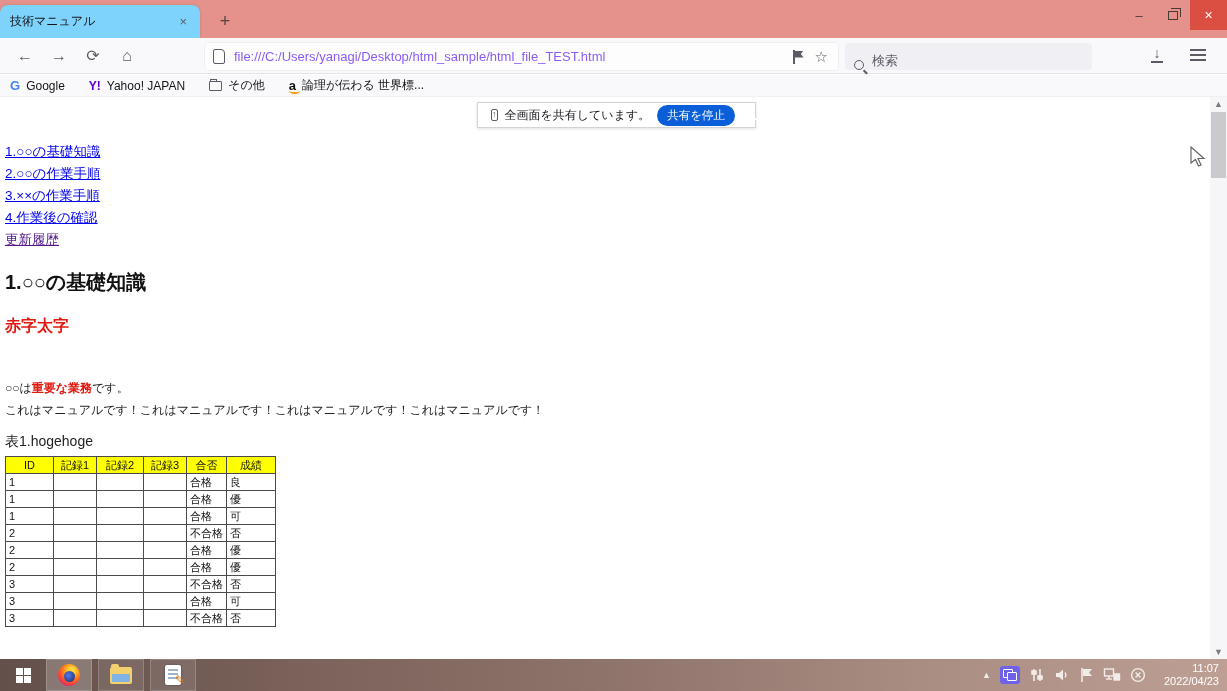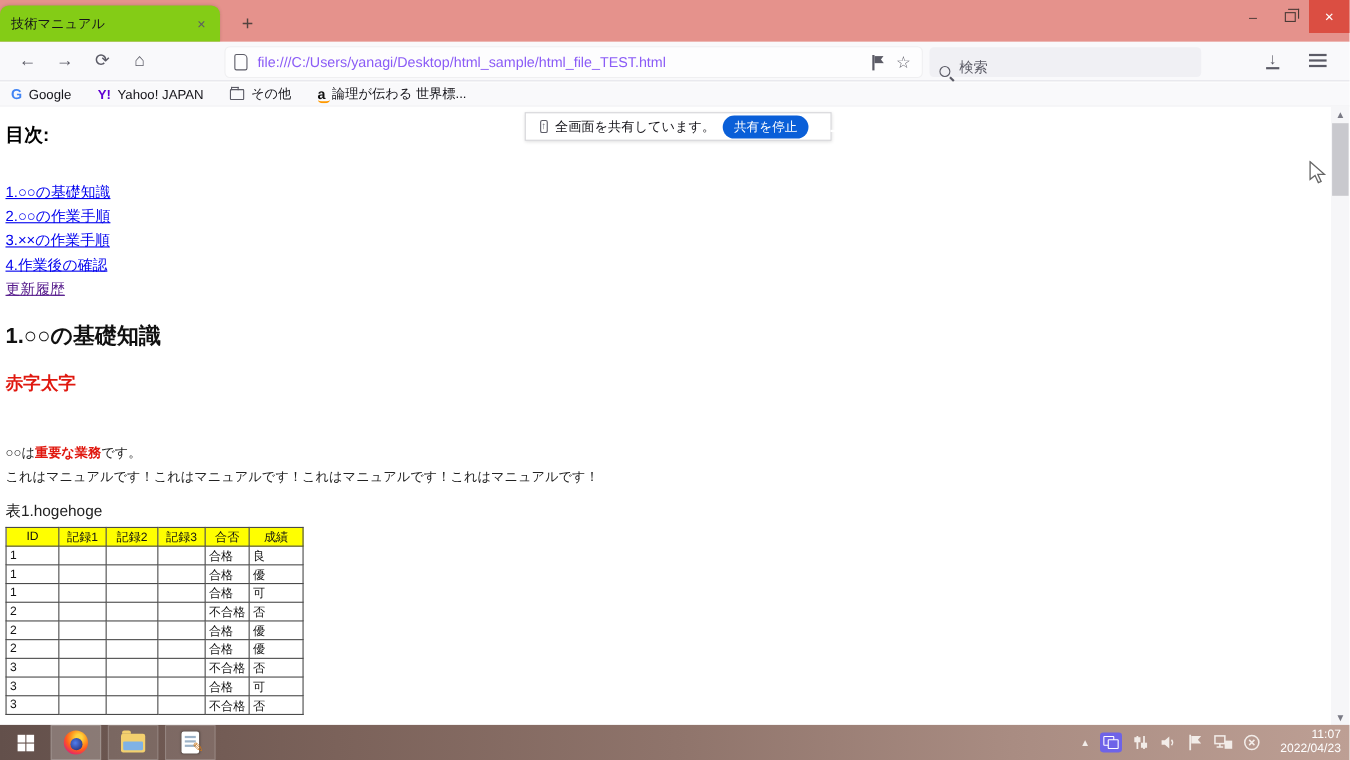--- a/index.html
+++ b/index.html
@@ -1,21 +1,21 @@
 <!DOCTYPE html>
 <html><head>
 <meta charset="utf-8">
 <style>
   * { margin:0; padding:0; box-sizing:border-box; }
   html,body { width:1227px; height:691px; overflow:hidden; font-family:"Liberation Sans","DejaVu Sans",sans-serif; }
   body { position:relative; background:#fff; }
 
   
   .tabstrip { position:absolute; top:0; left:0; width:1227px; height:38px; background:#e5928c; }
-  .tab { position:absolute; left:0; top:5px; width:200px; height:33px; background:#84cc16; border-radius:8px 8px 0 0; display:flex; align-items:center; padding:0 10px; box-shadow:0 0 3px rgba(0,0,0,.15); }
+  .tab { position:absolute; left:0; top:5px; width:200px; height:33px; background:#7dd3fc; border-radius:8px 8px 0 0; display:flex; align-items:center; padding:0 10px; box-shadow:0 0 3px rgba(0,0,0,.15); }
   .tab-title { font-size:12px; color:#15141a; flex:1; white-space:nowrap; overflow:hidden; }
   .tab-close { color:#5b5b66; font-size:13px; cursor:default; padding:0 3px; }
   .newtab { position:absolute; left:212px; top:8px; font-size:18px; color:#53433f; width:26px; height:26px; text-align:center; line-height:26px; }
   .wincontrols { position:absolute; right:0; top:0; height:30px; display:flex; align-items:stretch; }
   .wc { width:34px; display:flex; align-items:center; justify-content:center; color:#4a3a36; font-size:13px; }
   .wc-restore-glyph { width:10px; height:9px; border:1.5px solid #4a3a36; position:relative; background:transparent; }
   .wc-restore-glyph:before { content:""; position:absolute; left:2px; top:-4px; width:9px; height:8px; border:1.5px solid #4a3a36; border-bottom:none; border-left:none; }
   .wc-close { width:37px; background:#db4e42; color:#fff; font-size:14px; }
 
   
@@ -170,21 +170,20 @@
   <div class="banner">
     <span class="grip"></span>
     <span class="share-ic">↑</span>
     <span class="banner-msg">全画面を共有しています。</span>
     <button class="stop-btn">共有を停止</button>
     <span class="banner-sep"></span>
     <span class="banner-min"></span>
   </div>
 
   <div class="inner">
-    <div class="toc-h">目次:</div>
     <div class="toc-links">
       <a href="#">1.○○の基礎知識</a>
       <a href="#">2.○○の作業手順</a>
       <a href="#">3.××の作業手順</a>
       <a href="#">4.作業後の確認</a>
       <a href="#" class="visited">更新履歴</a>
     </div>
     <div class="sec-h">1.○○の基礎知識</div>
     <div class="red-h">赤字太字</div>
     <div class="para">

